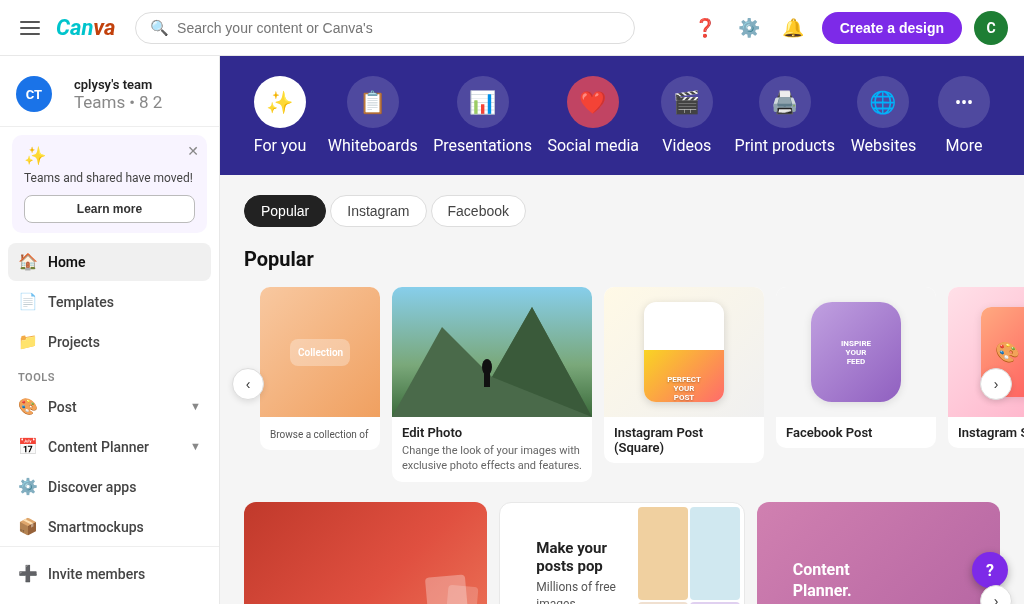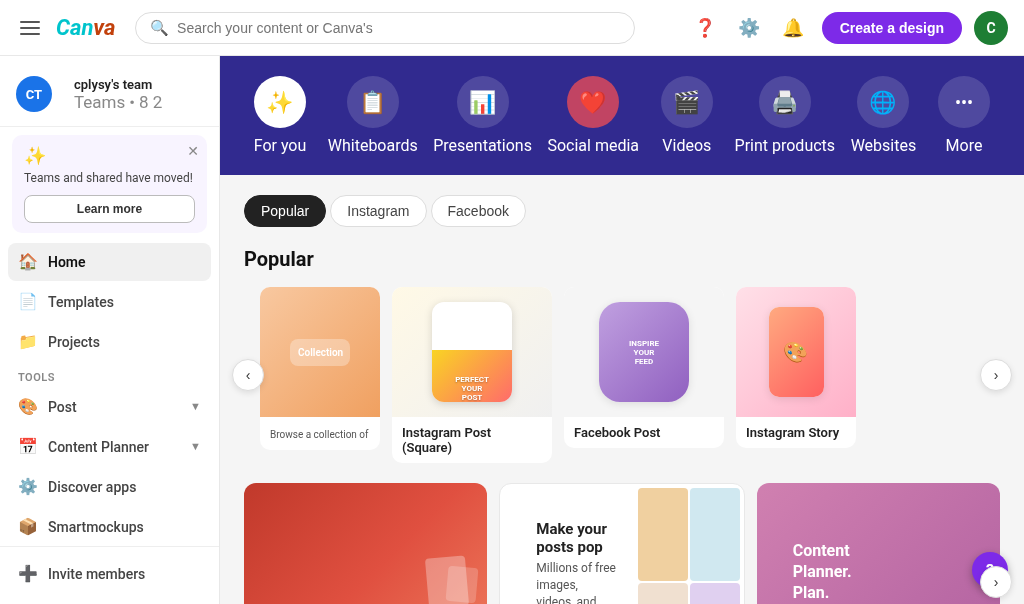--- a/index.html
+++ b/index.html
@@ -251,20 +251,36 @@
 
           <div class="card card-wide" style="width:120px;">
             <div class="card-img-placeholder card-partial" style="height:130px; background: linear-gradient(135deg,#f8c8a0,#f0a060); display:flex; align-items:center; justify-content:center; overflow:hidden;">
               <div style="background:rgba(255,255,255,0.3);border-radius:8px;padding:8px;font-size:10px;color:#fff;font-weight:600;text-align:center;width:60px;">Collection</div>
             </div>
             <div class="card-info">
               <div class="card-desc" style="font-size:10px;color:#555;">Browse a collection of</div>
             </div>
           </div>
 
+          <div class="card" style="width:200px;">
+            <div class="card-img-placeholder" style="height:130px; background: linear-gradient(180deg, #87CEEB 0%, #7aa87a 60%, #3a6a3a 100%); position:relative; overflow:hidden;">
+
+              <svg viewBox="0 0 200 130" style="position:absolute;bottom:0;left:0;width:100%;height:100%;">
+                <polygon points="0,130 50,40 100,90 140,20 200,130" fill="#4a6a4a"></polygon>
+                <polygon points="100,90 140,20 200,130" fill="#3a5a3a"></polygon>
+
+                <ellipse cx="95" cy="80" rx="5" ry="8" fill="#111"></ellipse>
+                <rect x="92" y="85" width="6" height="15" fill="#111"></rect>
+              </svg>
+            </div>
+            <div class="card-info">
+              <div class="card-title">Edit Photo</div>
+              <div class="card-desc">Change the look of your images with exclusive photo effects and features.</div>
+            </div>
+          </div>
 
           <div class="card" style="width:160px;">
             <div class="card-img-placeholder" style="height:130px; background: linear-gradient(135deg,#fff9e6,#f0f0f0); display:flex; align-items:center; justify-content:center; position:relative;">
 
               <div style="background:#fff;border-radius:12px;width:80px;height:100px;box-shadow:0 2px 8px rgba(0,0,0,0.15);display:flex;flex-direction:column;align-items:center;justify-content:center;overflow:hidden;">
                 <div style="background:linear-gradient(135deg,#f9d423,#ff6b6b);width:100%;height:100%;display:flex;align-items:center;justify-content:flex-end;flex-direction:column;margin-top:48px;">
                   <div style="font-size:8px;font-weight:700;color:#fff;text-align:center;text-shadow:0 1px 2px rgba(0,0,0,0.3);">PERFECT<br>YOUR<br>POST</div>
                 </div>
               </div>
             </div>

